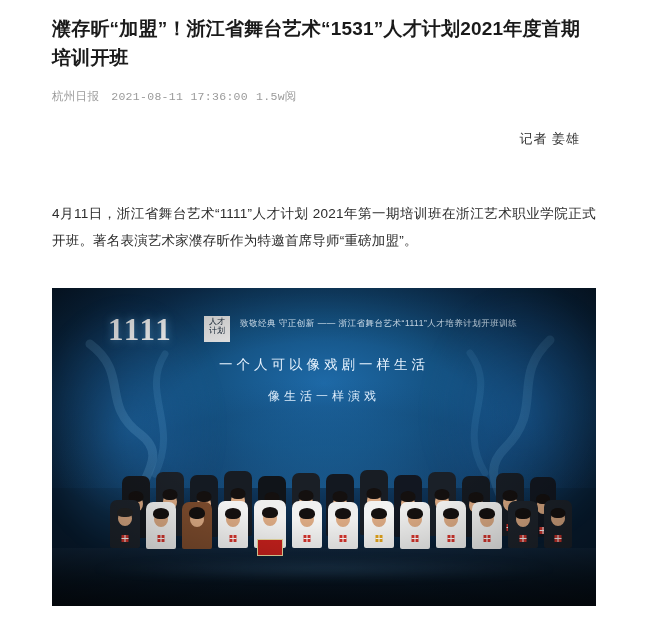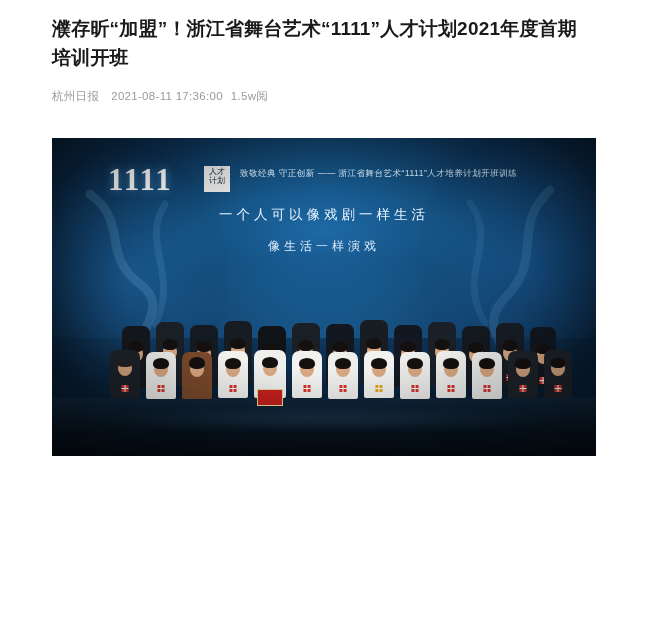--- a/index.html
+++ b/index.html
@@ -36,20 +36,21 @@
     margin-top: 16px;
     font-size: 11.5px;
     color: #9a9a9a;
     display: flex;
     align-items: center;
     gap: 12px;
     letter-spacing: 0.3px;
   }
   .meta-row .meta-item {
     white-space: nowrap;
+    font-family: Liberation Mono, monospace;
   }
   .meta-row .meta-views {
     margin-left: -4px;
   }
   .byline {
     margin-top: 26px;
     text-align: right;
     font-size: 13px;
     color: #333;
     padding-right: 16px;
@@ -240,29 +241,31 @@
     background: radial-gradient(ellipse 75% 70% at 50% 45%, rgba(0,0,0,0) 40%, rgba(0,0,0,0.45) 100%);
     pointer-events: none;
   }
 </style>
 </head>
 <body>
 
 <div class="page">
   <div class="content">
 
-    <h1 class="article-title">濮存昕“加盟”！浙江省舞台艺术“1111”人才计划2021年度首期培训开班</h1>
+    <h1 class="article-title">濮存昕“加盟”！浙江省舞台艺术“1531”人才计划2021年度首期培训开班</h1>
 
     <div class="meta-row">
       <span class="meta-item">杭州日报</span>
       <span class="meta-item">2021-08-11 17:36:00</span>
       <span class="meta-item meta-views">1.5w阅</span>
     </div>
 
-
+    <div class="byline">记者 姜雄</div>
+
+    <p class="body-text">4月11日，浙江省舞台艺术“1111”人才计划 2021年第一期培训班在浙江艺术职业学院正式开班。著名表演艺术家濮存昕作为特邀首席导师“重磅加盟”。</p>
 
     <div class="figure">
       <div class="stage-bg"></div>
       <div class="stage-curve"></div>
       <div class="stage-left-glow"></div>
       <div class="stage-right-glow"></div>
 
       <svg class="stage-calligraphy" viewBox="0 0 140 210">
         <path d="M20 10 C60 40, 30 70, 70 100 C110 130, 40 160, 80 200" stroke="#8fd0f5" stroke-width="9" fill="none" stroke-linecap="round" opacity="0.5"></path>
         <path d="M95 20 C70 60, 110 90, 85 140" stroke="#7cc3ef" stroke-width="7" fill="none" stroke-linecap="round" opacity="0.4"></path>

